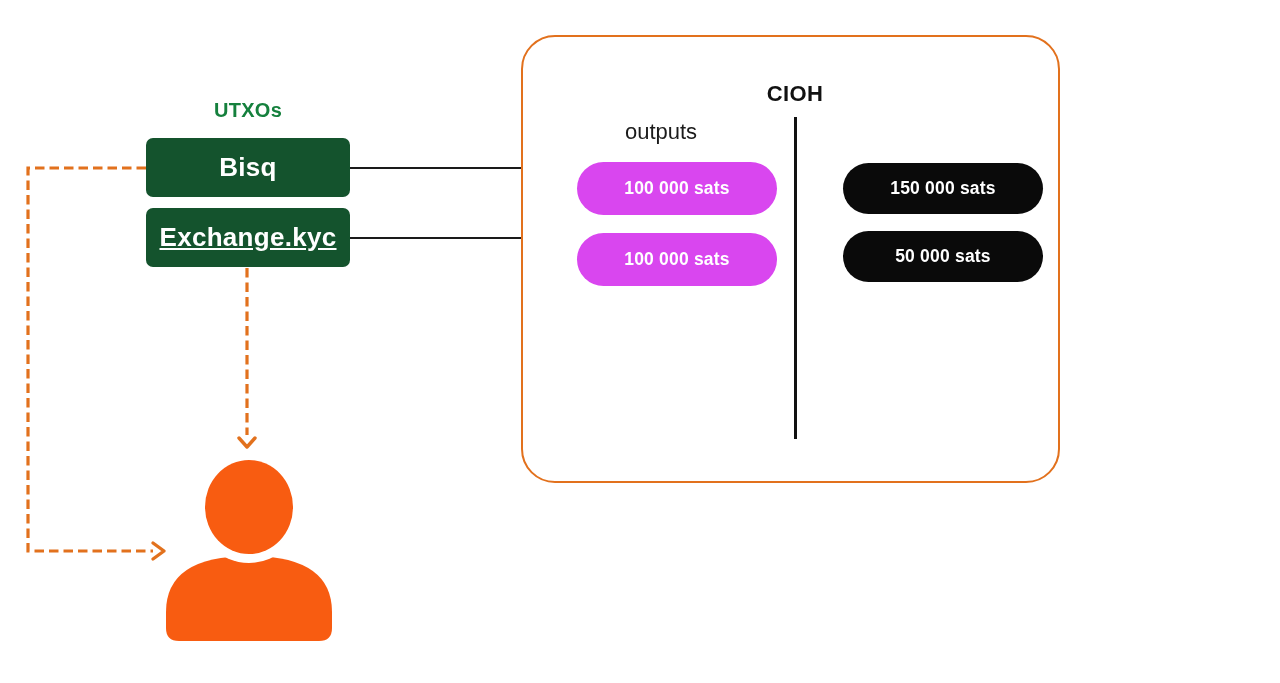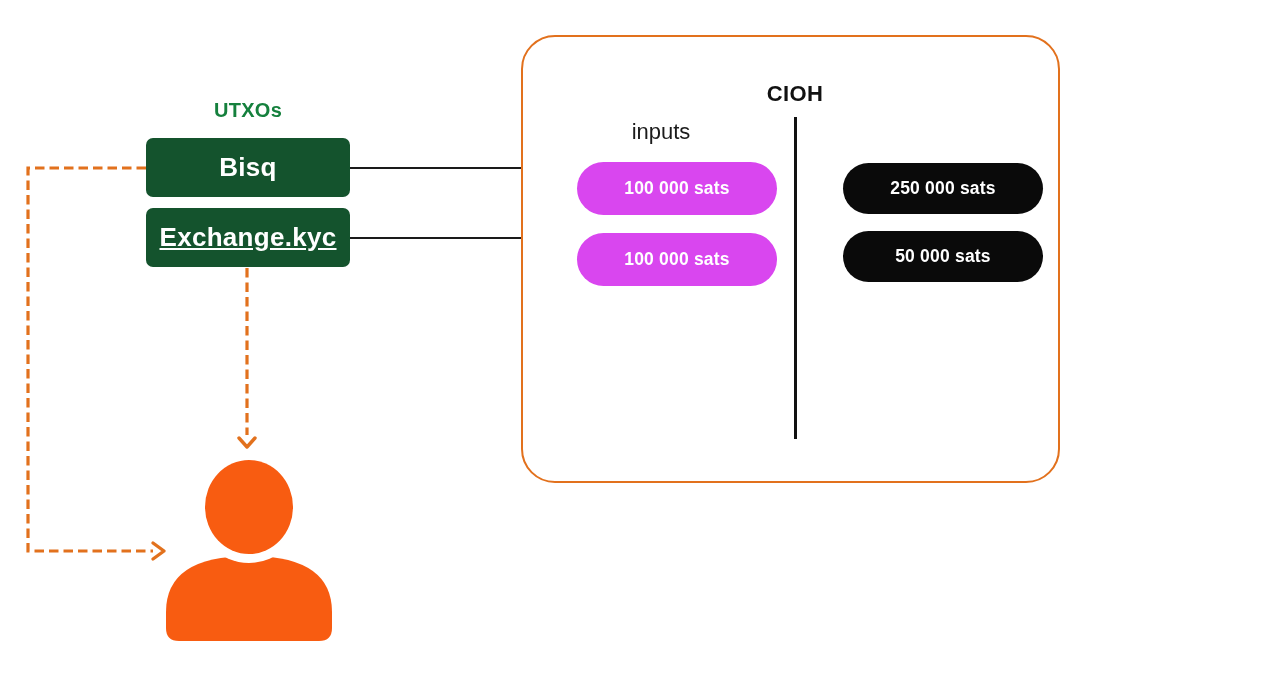--- a/index.html
+++ b/index.html
@@ -187,27 +187,27 @@
   </div>
 
   <div class="node exch">
     <span>Exchange.kyc</span>
   </div>
 
   <div class="cioh">
 
     <div class="cioh-title">CIOH</div>
 
-    <div class="col-head inputs">inputs</div>
+    <div class="col-head inputs">outputs</div>
 
 
     <div class="divider"></div>
 
     <div class="pill input in1">100 000 sats</div>
 
     <div class="pill input in2">100 000 sats</div>
 
-    <div class="pill output out1">250 000 sats</div>
+    <div class="pill output out1">150 000 sats</div>
 
     <div class="pill output out2">50 000 sats</div>
   </div>
 
 </div>
 
 </body></html>

